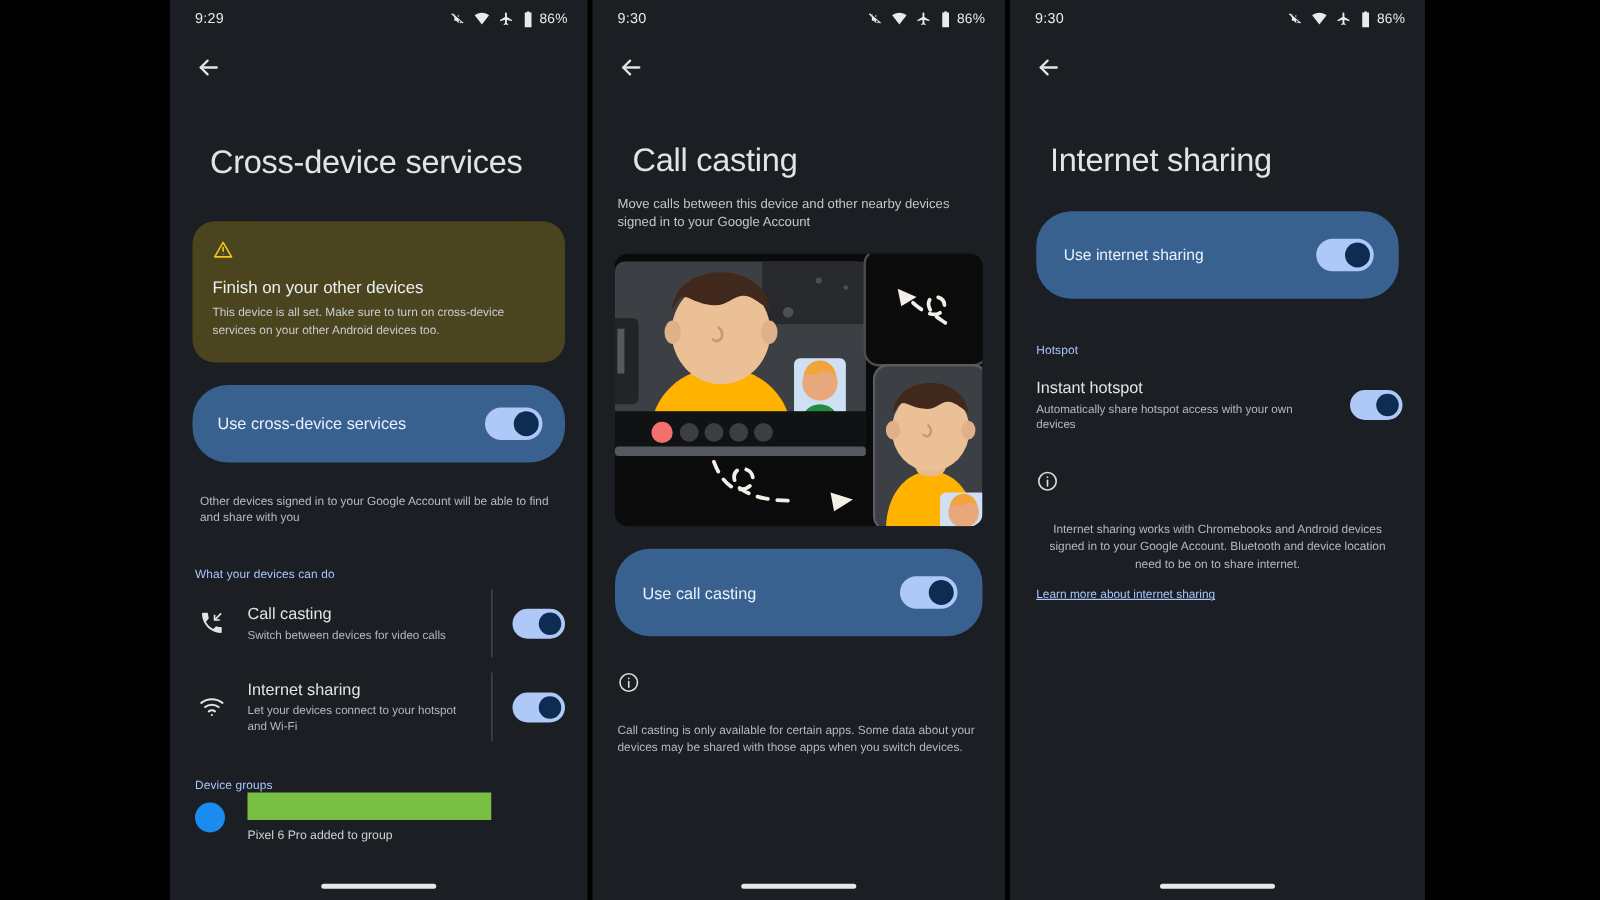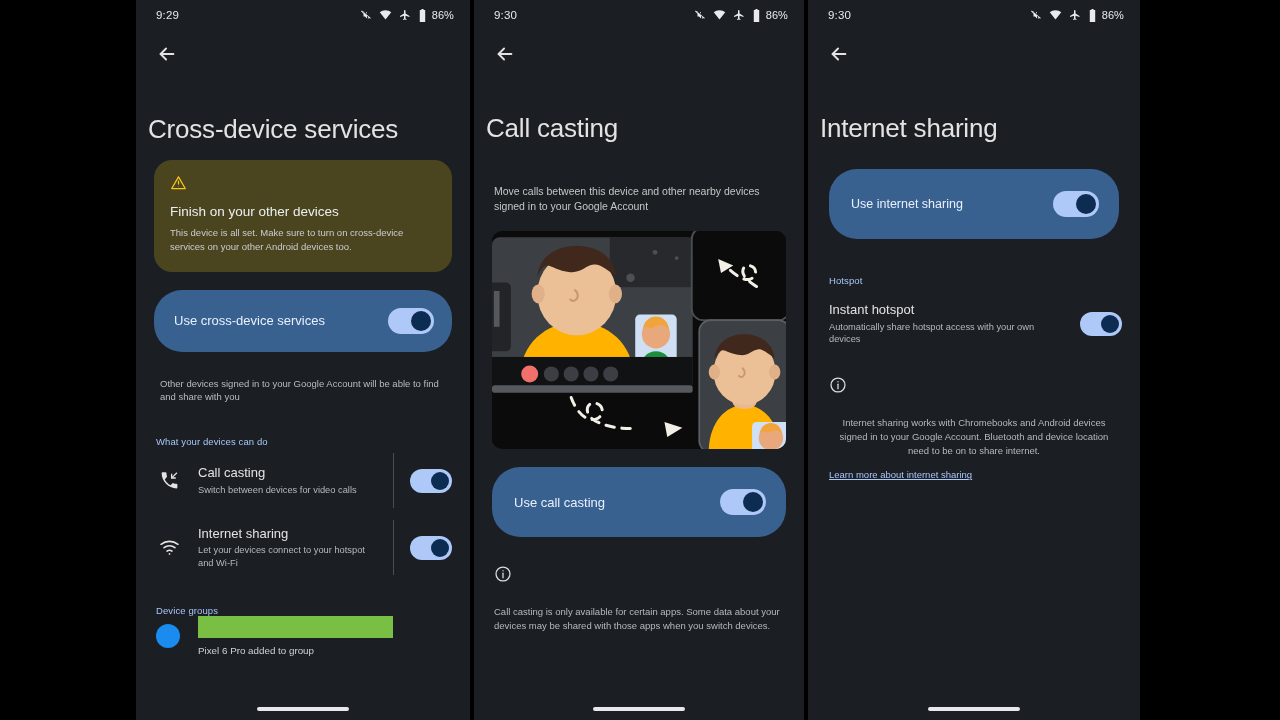--- a/index.html
+++ b/index.html
@@ -64,39 +64,39 @@
     width: 26px; height: 26px;
     display: flex; align-items: center; justify-content: center;
     cursor: pointer;
   }
 
   
   .page-title {
     font-size: 26px;
     color: #e3e3e3;
     font-weight: 400;
-    padding: 0 12px;
+    padding: 0 32px;
     letter-spacing: -.2px;
     line-height: 1.2;
   }
   #phone-1 .page-title { margin-top: 36px; }
   #phone-2 .page-title { margin-top: 35px; }
   #phone-3 .page-title { margin-top: 35px; }
 
   .subtitle {
     font-size: 10.5px;
     color: #c4c7c5;
     line-height: 1.42;
     padding: 0 20px;
-    margin-top: 40px;
+    margin-top: 12px;
   }
 
   
   .warn-card {
-    margin: 15px 18px 0 18px;
+    margin: 32px 18px 0 18px;
     background: #4b451f;
     border-radius: 18px;
     padding: 14px 16px 18px 16px;
   }
   .warn-icon { margin-bottom: 9px; }
   .warn-title {
     font-size: 13.5px;
     color: #eceff1;
     font-weight: 400;
     margin-bottom: 7px;

